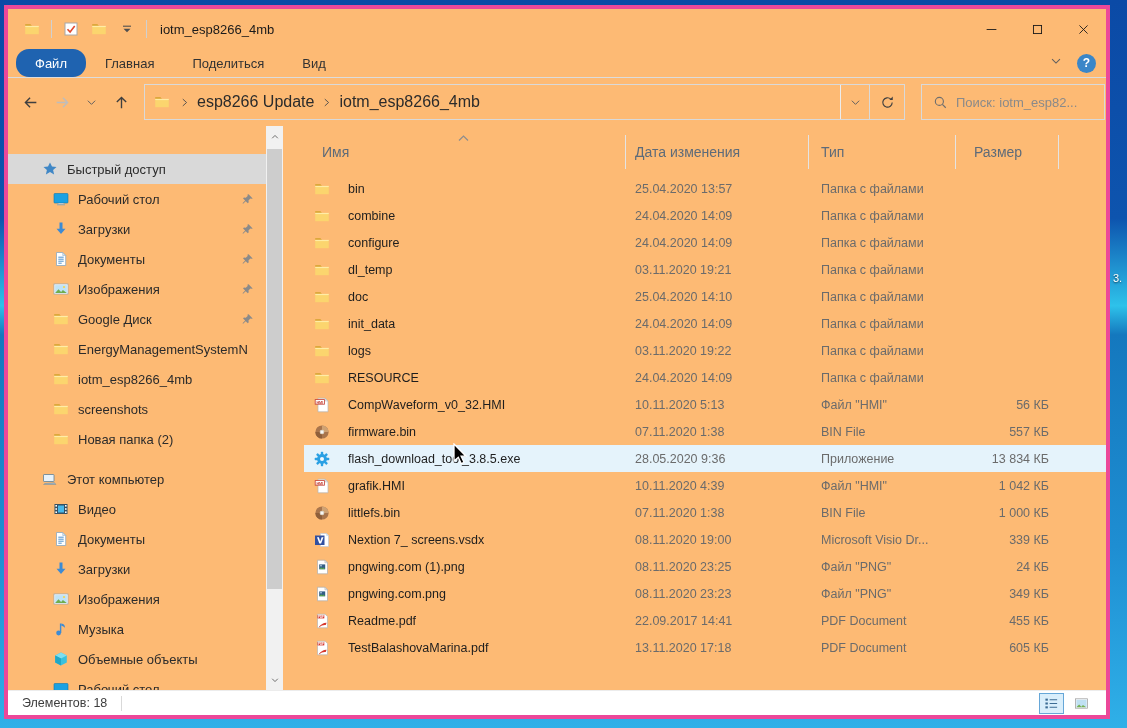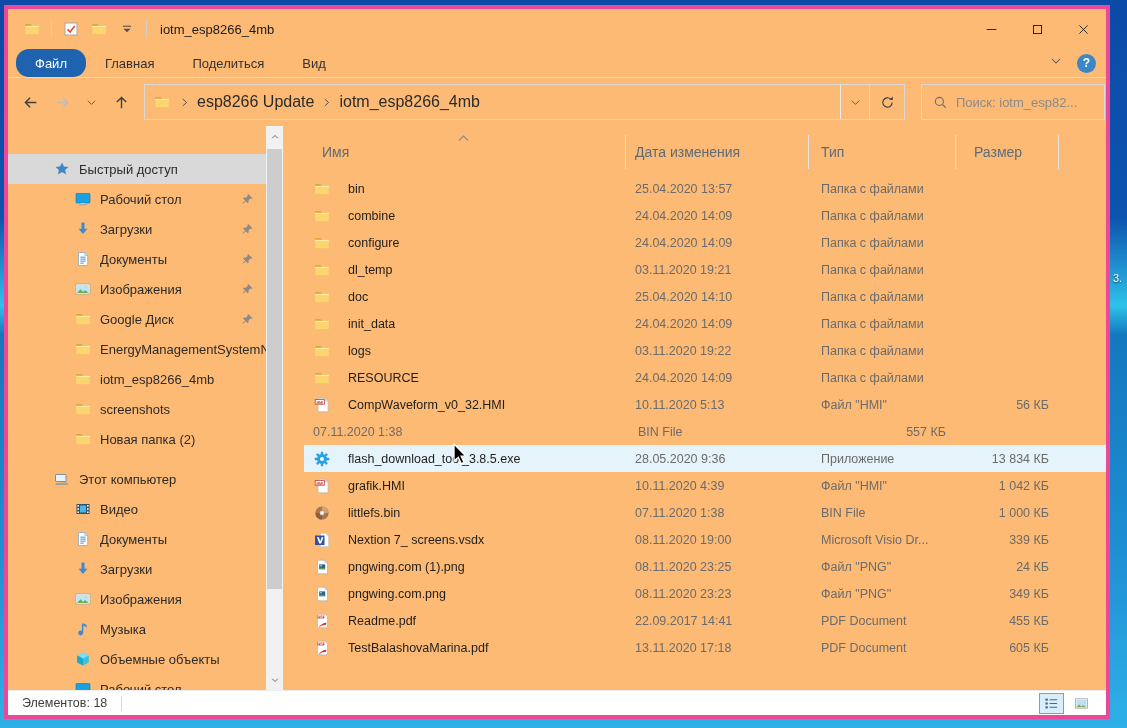--- a/index.html
+++ b/index.html
@@ -52,22 +52,22 @@
   .search-box{width:184px; height:36px; border:1px solid #d9d9d9; margin-left:16px;
     display:flex; align-items:center; padding-left:11px; gap:8px;}
   .search-box .sicon{display:inline-flex;} .search-box svg{width:15px;height:15px;}
   .search-box input{border:0; outline:0; flex:1; min-width:0; font-family:inherit; font-size:13px; color:#444; background:transparent;}
   .search-box input::placeholder{color:#8a8a8a; opacity:1;}
 
   
   .main{position:absolute; top:117px; bottom:25px; left:0; right:0; display:flex;}
   .sidebar{width:258px; padding-top:28px; overflow:hidden;}
   .side-item{height:30px; display:flex; align-items:center; font-size:13px; color:#2b2b2b;
-    padding-left:67px; position:relative; white-space:nowrap;}
-  .side-item.top{padding-left:46px;}
+    padding-left:45px; position:relative; white-space:nowrap;}
+  .side-item.top{padding-left:34px;}
   .side-item.selected{background:#d9d9d9;}
   .side-item.group-gap{margin-top:10px;}
   .side-item .sicon{display:inline-flex; margin-right:9px; flex:0 0 auto;}
   .side-item svg{width:16px;height:16px;}
   .side-item .label{overflow:hidden;}
   .side-item .pin{position:absolute; right:12px; display:inline-flex;}
   .side-item .pin svg{width:13px;height:13px;}
 
   .side-scroll{width:17px; background:#f1f1f1; position:relative;}
   .sarrow{position:absolute; left:0; width:17px; height:17px; display:flex; align-items:center; justify-content:center;}
@@ -620,20 +620,32 @@
                   <text x="5.8" y="6.5" font-size="3.7" font-weight="bold" fill="#c43c32" text-anchor="middle">HMI</text>
                 </svg>
               </span>
               <span class="label">CompWaveform_v0_32.HMI</span>
             </div>
             <div class="cell-date">10.11.2020 5:13</div>
             <div class="cell-type">Файл "HMI"</div>
             <div class="cell-size">56 КБ</div>
           </div>
           <div class="frow">
+            <div class="cell-name">
+              <span class="ficon">
+                <svg viewBox="0 0 16 16" xmlns="http://www.w3.org/2000/svg">
+                  <circle cx="8" cy="8" r="6.6" fill="#a9754c"></circle>
+                  <path d="M8 1.4a6.6 6.6 0 0 1 6.6 6.6L8 8z" fill="#cfa273"></path>
+                  <path d="M8 14.6A6.6 6.6 0 0 1 1.4 8L8 8z" fill="#8f5f3a"></path>
+                  <circle cx="8" cy="8" r="2.3" fill="#ded8cc"></circle>
+                  <circle cx="8" cy="8" r="1.1" fill="#fff"></circle>
+                </svg>
+              </span>
+              <span class="label">firmware.bin</span>
+            </div>
             <div class="cell-date">07.11.2020 1:38</div>
             <div class="cell-type">BIN File</div>
             <div class="cell-size">557 КБ</div>
           </div>
           <div class="frow highlighted">
             <div class="cell-name">
               <span class="ficon">
                 <svg viewBox="0 0 16 16" xmlns="http://www.w3.org/2000/svg">
                   <g fill="#2aa0e4">
                     <rect x="6.8" y="0.7" width="2.4" height="3.4" rx=".7" transform="rotate(0 8 8)"></rect>

